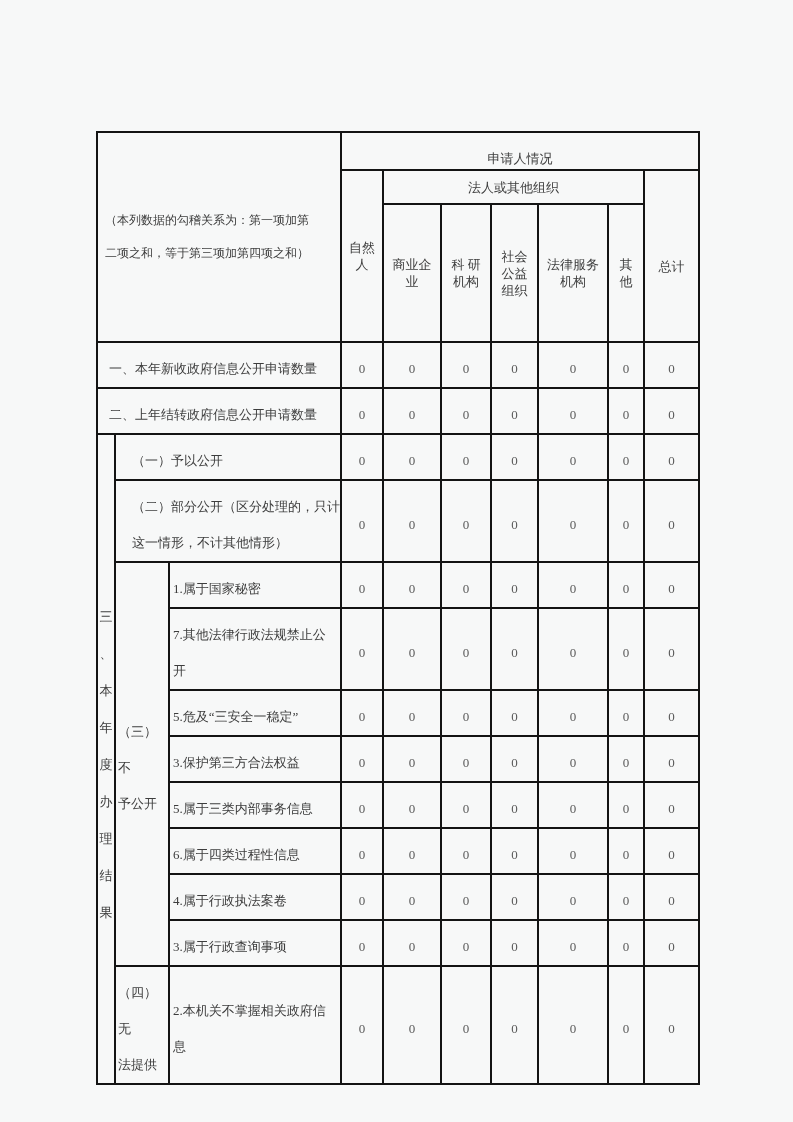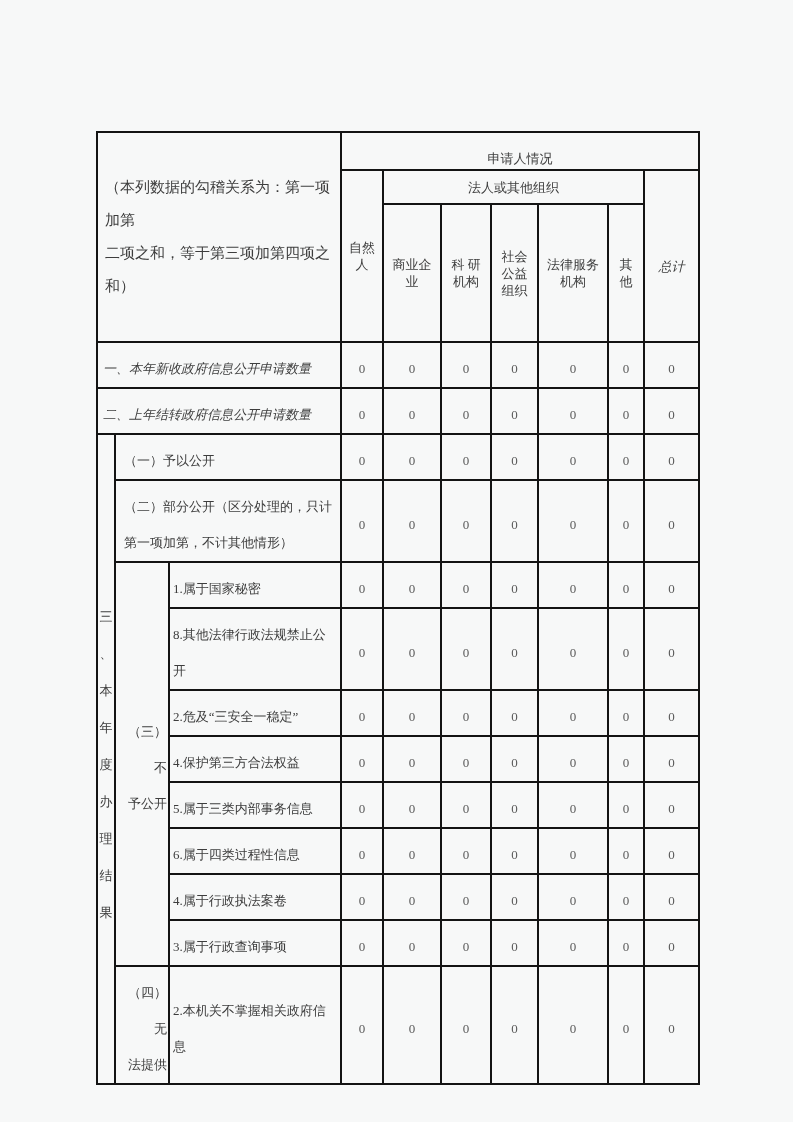--- a/index.html
+++ b/index.html
@@ -28,46 +28,46 @@
   .r1{height:39px}.r2{height:37px}.r3{height:39px}.r4{height:76px}
   .r5{height:38px}.r6{height:77px}.r7{height:39px}.r8{height:37px}
   .r9{height:39px}.r10{height:38px}.r11{height:39px}.r12{height:39px}
   .r13{height:76px}
   
   .note{
     white-space:pre-line;
     line-height:33px;
     padding:0 5px 0 7px;
     text-align:left;
-    font-size:15px;
+    font-size:12px;
     vertical-align:middle;
   }
   .hdr{
     white-space:pre-line;
     line-height:17px;
     text-align:center;
     vertical-align:middle;
   }
   .hdr-top{padding-top:14px;}
-  .hdr-total{padding-top:20px;font-style:italic;}
+  .hdr-total{padding-top:20px;}
   .lbl{
     white-space:pre-line;
     line-height:36px;
     padding-top:8px;
     text-align:left;
     vertical-align:middle;
   }
-  .lbl-l1{padding-left:5px;font-style:italic;}
-  .lbl-l2{padding-left:8px;}
+  .lbl-l1{padding-left:11px;}
+  .lbl-l2{padding-left:16px;}
   .lbl-l3{padding-left:3px;margin-top:6px;}
   .grp{
     white-space:pre-line;
     line-height:36px;
     padding:8px 1px 0 2px;
-    text-align:right;
+    text-align:left;
     vertical-align:middle;
   }
   .vertcol{
     white-space:pre-line;
     line-height:37px;
     padding-top:10px;
     text-align:center;
     vertical-align:middle;
   }
   .val{
@@ -158,21 +158,21 @@
     <td class="val">0</td>
     <td class="val">0</td>
     <td class="val">0</td>
     <td class="val">0</td>
     <td class="val">0</td>
     <td class="val">0</td>
   </tr>
 
   <tr class="r4">
     <td class="lbl lbl-l2" colspan="2">（二）部分公开（区分处理的，只计
-第一项加第，不计其他情形）</td>
+这一情形，不计其他情形）</td>
     <td class="val">0</td>
     <td class="val">0</td>
     <td class="val">0</td>
     <td class="val">0</td>
     <td class="val">0</td>
     <td class="val">0</td>
     <td class="val">0</td>
   </tr>
 
   <tr class="r5">
@@ -182,44 +182,44 @@
     <td class="val">0</td>
     <td class="val">0</td>
     <td class="val">0</td>
     <td class="val">0</td>
     <td class="val">0</td>
     <td class="val">0</td>
     <td class="val">0</td>
   </tr>
 
   <tr class="r6">
-    <td class="lbl lbl-l3">8.其他法律行政法规禁止公
+    <td class="lbl lbl-l3">7.其他法律行政法规禁止公
 开</td>
     <td class="val">0</td>
     <td class="val">0</td>
     <td class="val">0</td>
     <td class="val">0</td>
     <td class="val">0</td>
     <td class="val">0</td>
     <td class="val">0</td>
   </tr>
 
   <tr class="r7">
-    <td class="lbl lbl-l3">2.危及“三安全一稳定”</td>
+    <td class="lbl lbl-l3">5.危及“三安全一稳定”</td>
     <td class="val">0</td>
     <td class="val">0</td>
     <td class="val">0</td>
     <td class="val">0</td>
     <td class="val">0</td>
     <td class="val">0</td>
     <td class="val">0</td>
   </tr>
 
   <tr class="r8">
-    <td class="lbl lbl-l3">4.保护第三方合法权益</td>
+    <td class="lbl lbl-l3">3.保护第三方合法权益</td>
     <td class="val">0</td>
     <td class="val">0</td>
     <td class="val">0</td>
     <td class="val">0</td>
     <td class="val">0</td>
     <td class="val">0</td>
     <td class="val">0</td>
   </tr>
 
   <tr class="r9">

